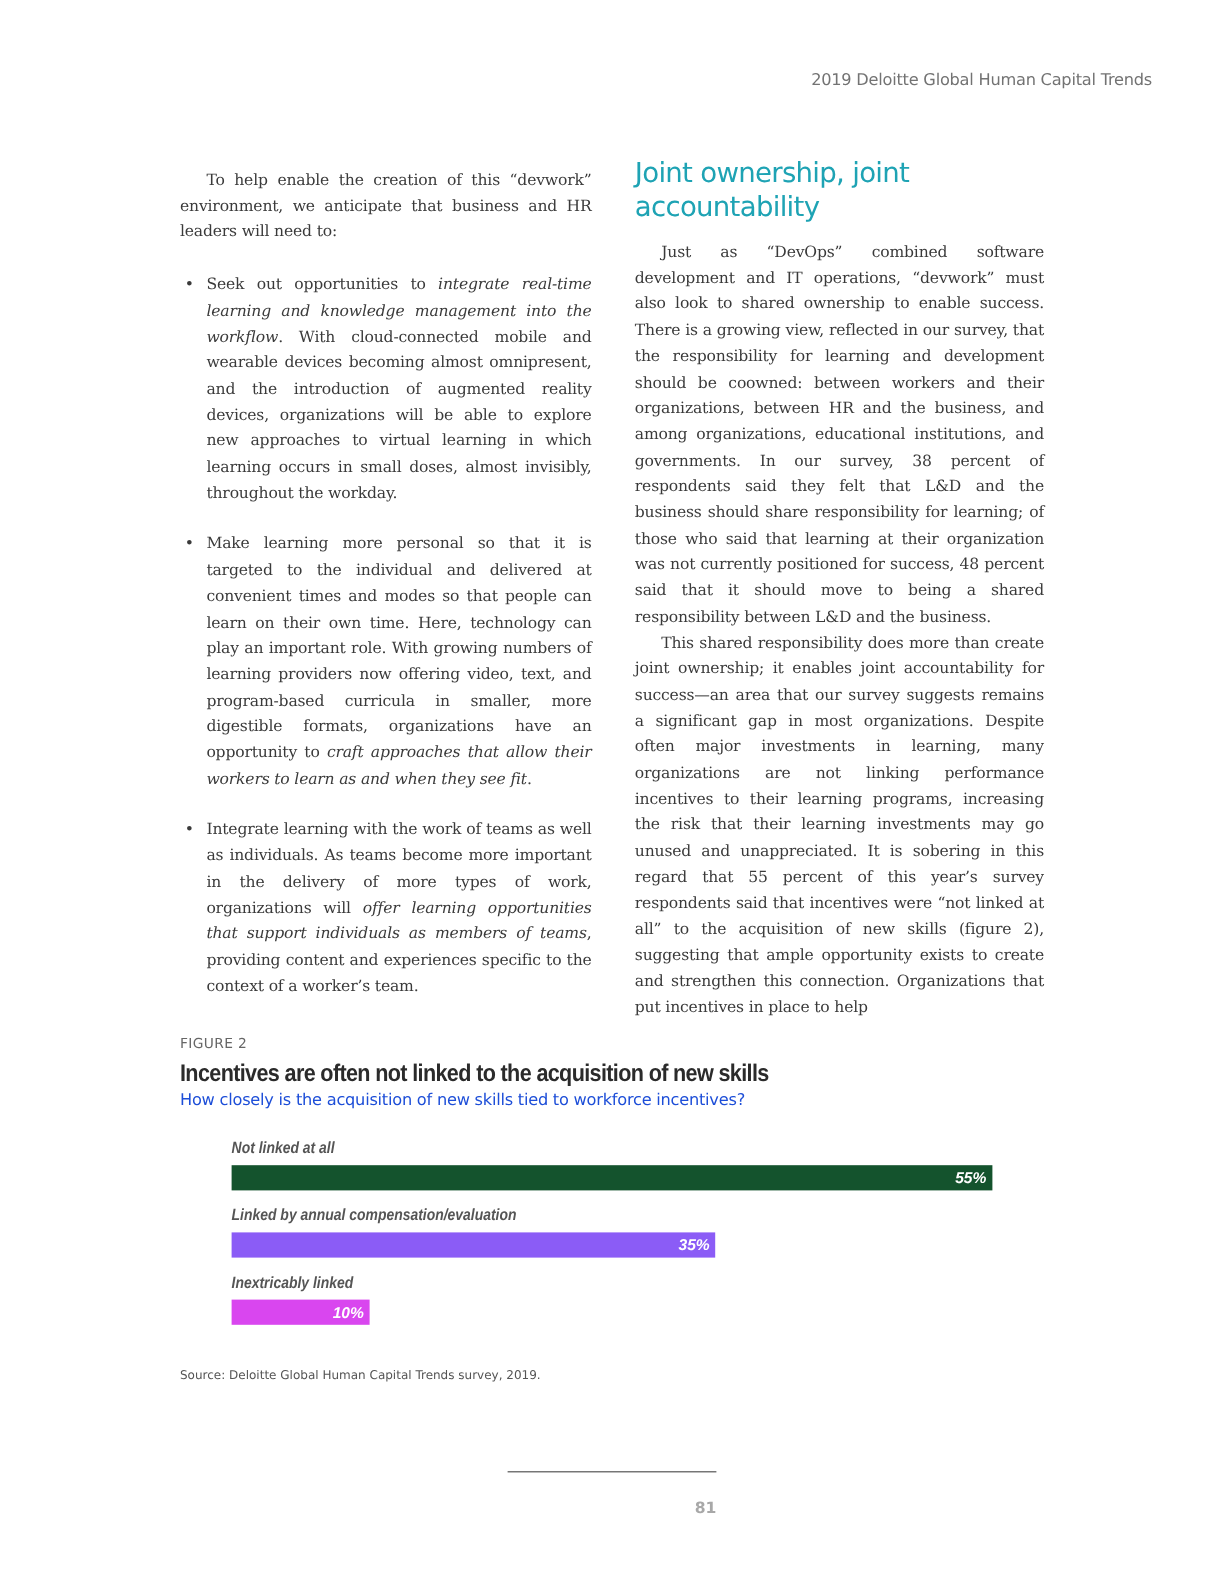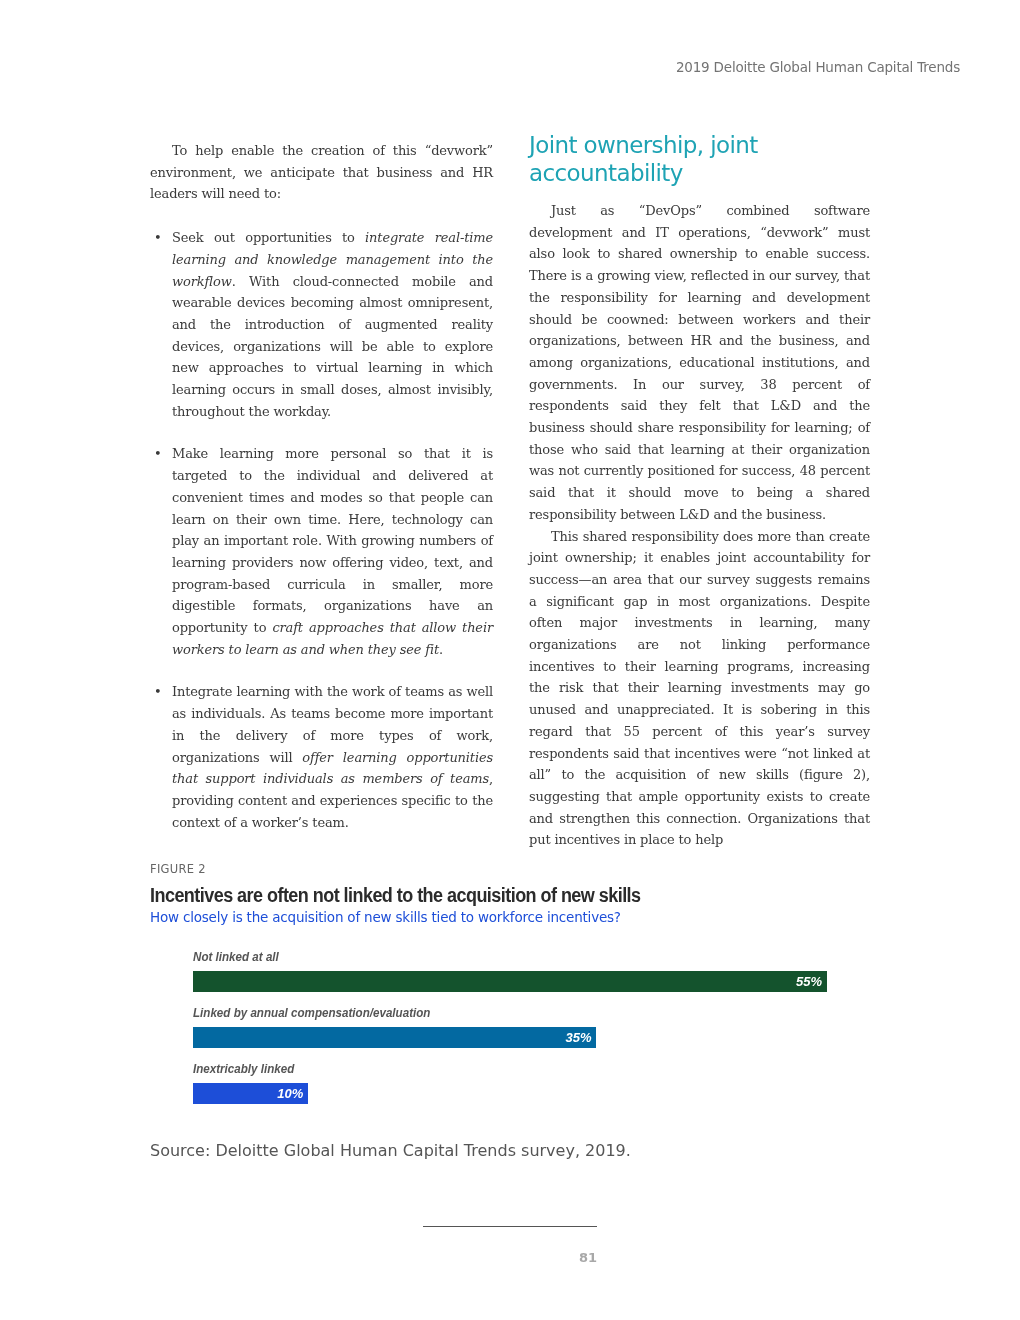--- a/index.html
+++ b/index.html
@@ -43,21 +43,21 @@
     }
     .bar {
       position: absolute; top: 24px; left: 0; height: 21px; background: #523379;
     }
     .bar-value {
       position: absolute; right: 5px; top: 0; line-height: 21px;
       font-family: "Liberation Sans", sans-serif; font-weight: bold; font-size: 13px; color: #ffffff;
     }
     .source {
       position: absolute; left: 150px; top: 1141px; font-family: "DejaVu Sans", sans-serif;
-      font-size: 16px; color: #555;
+      font-size: 10px; color: #555;
     }
     .footer-rule { position: absolute; left: 423px; top: 1226px; width: 174px; height: 1px; background: #555; }
     .page-number {
       position: absolute; left: 423px; top: 1250px; width: 174px; text-align: right;
       font-family: "DejaVu Sans", sans-serif; font-weight: bold; font-size: 13px; color: #a8a8a8;
     }
   </style>
 </head>
 <body>
 
@@ -90,27 +90,27 @@
   <div class="fig-subtitle">How closely is the acquisition of new skills tied to workforce incentives?</div>
   <div class="chart" id="chart">
       <div class="bar-row">
         <div class="bar-label">Not linked at all</div>
         <div class="bar" style="background: #14532d; width: 634px;">
           <span class="bar-value">55%</span>
         </div>
       </div>
       <div class="bar-row">
         <div class="bar-label">Linked by annual compensation/evaluation</div>
-        <div class="bar" style="background: #0369a1; width: 403.455px; text-align: right;">
+        <div class="bar" style="background: #8b5cf6; width: 403.455px; text-align: right;">
           <span class="bar-value">35%</span>
         </div>
       </div>
       <div class="bar-row">
         <div class="bar-label">Inextricably linked</div>
-        <div class="bar" style="background: #1d4ed8; width: 115.273px;">
+        <div class="bar" style="background: #d946ef; width: 115.273px;">
           <span class="bar-value">10%</span>
         </div>
       </div>
     </div>
 </div>
 
 <div class="source">Source: Deloitte Global Human Capital Trends survey, 2019.</div>
 <div class="footer-rule"></div>
 <div class="page-number">81</div>
 

